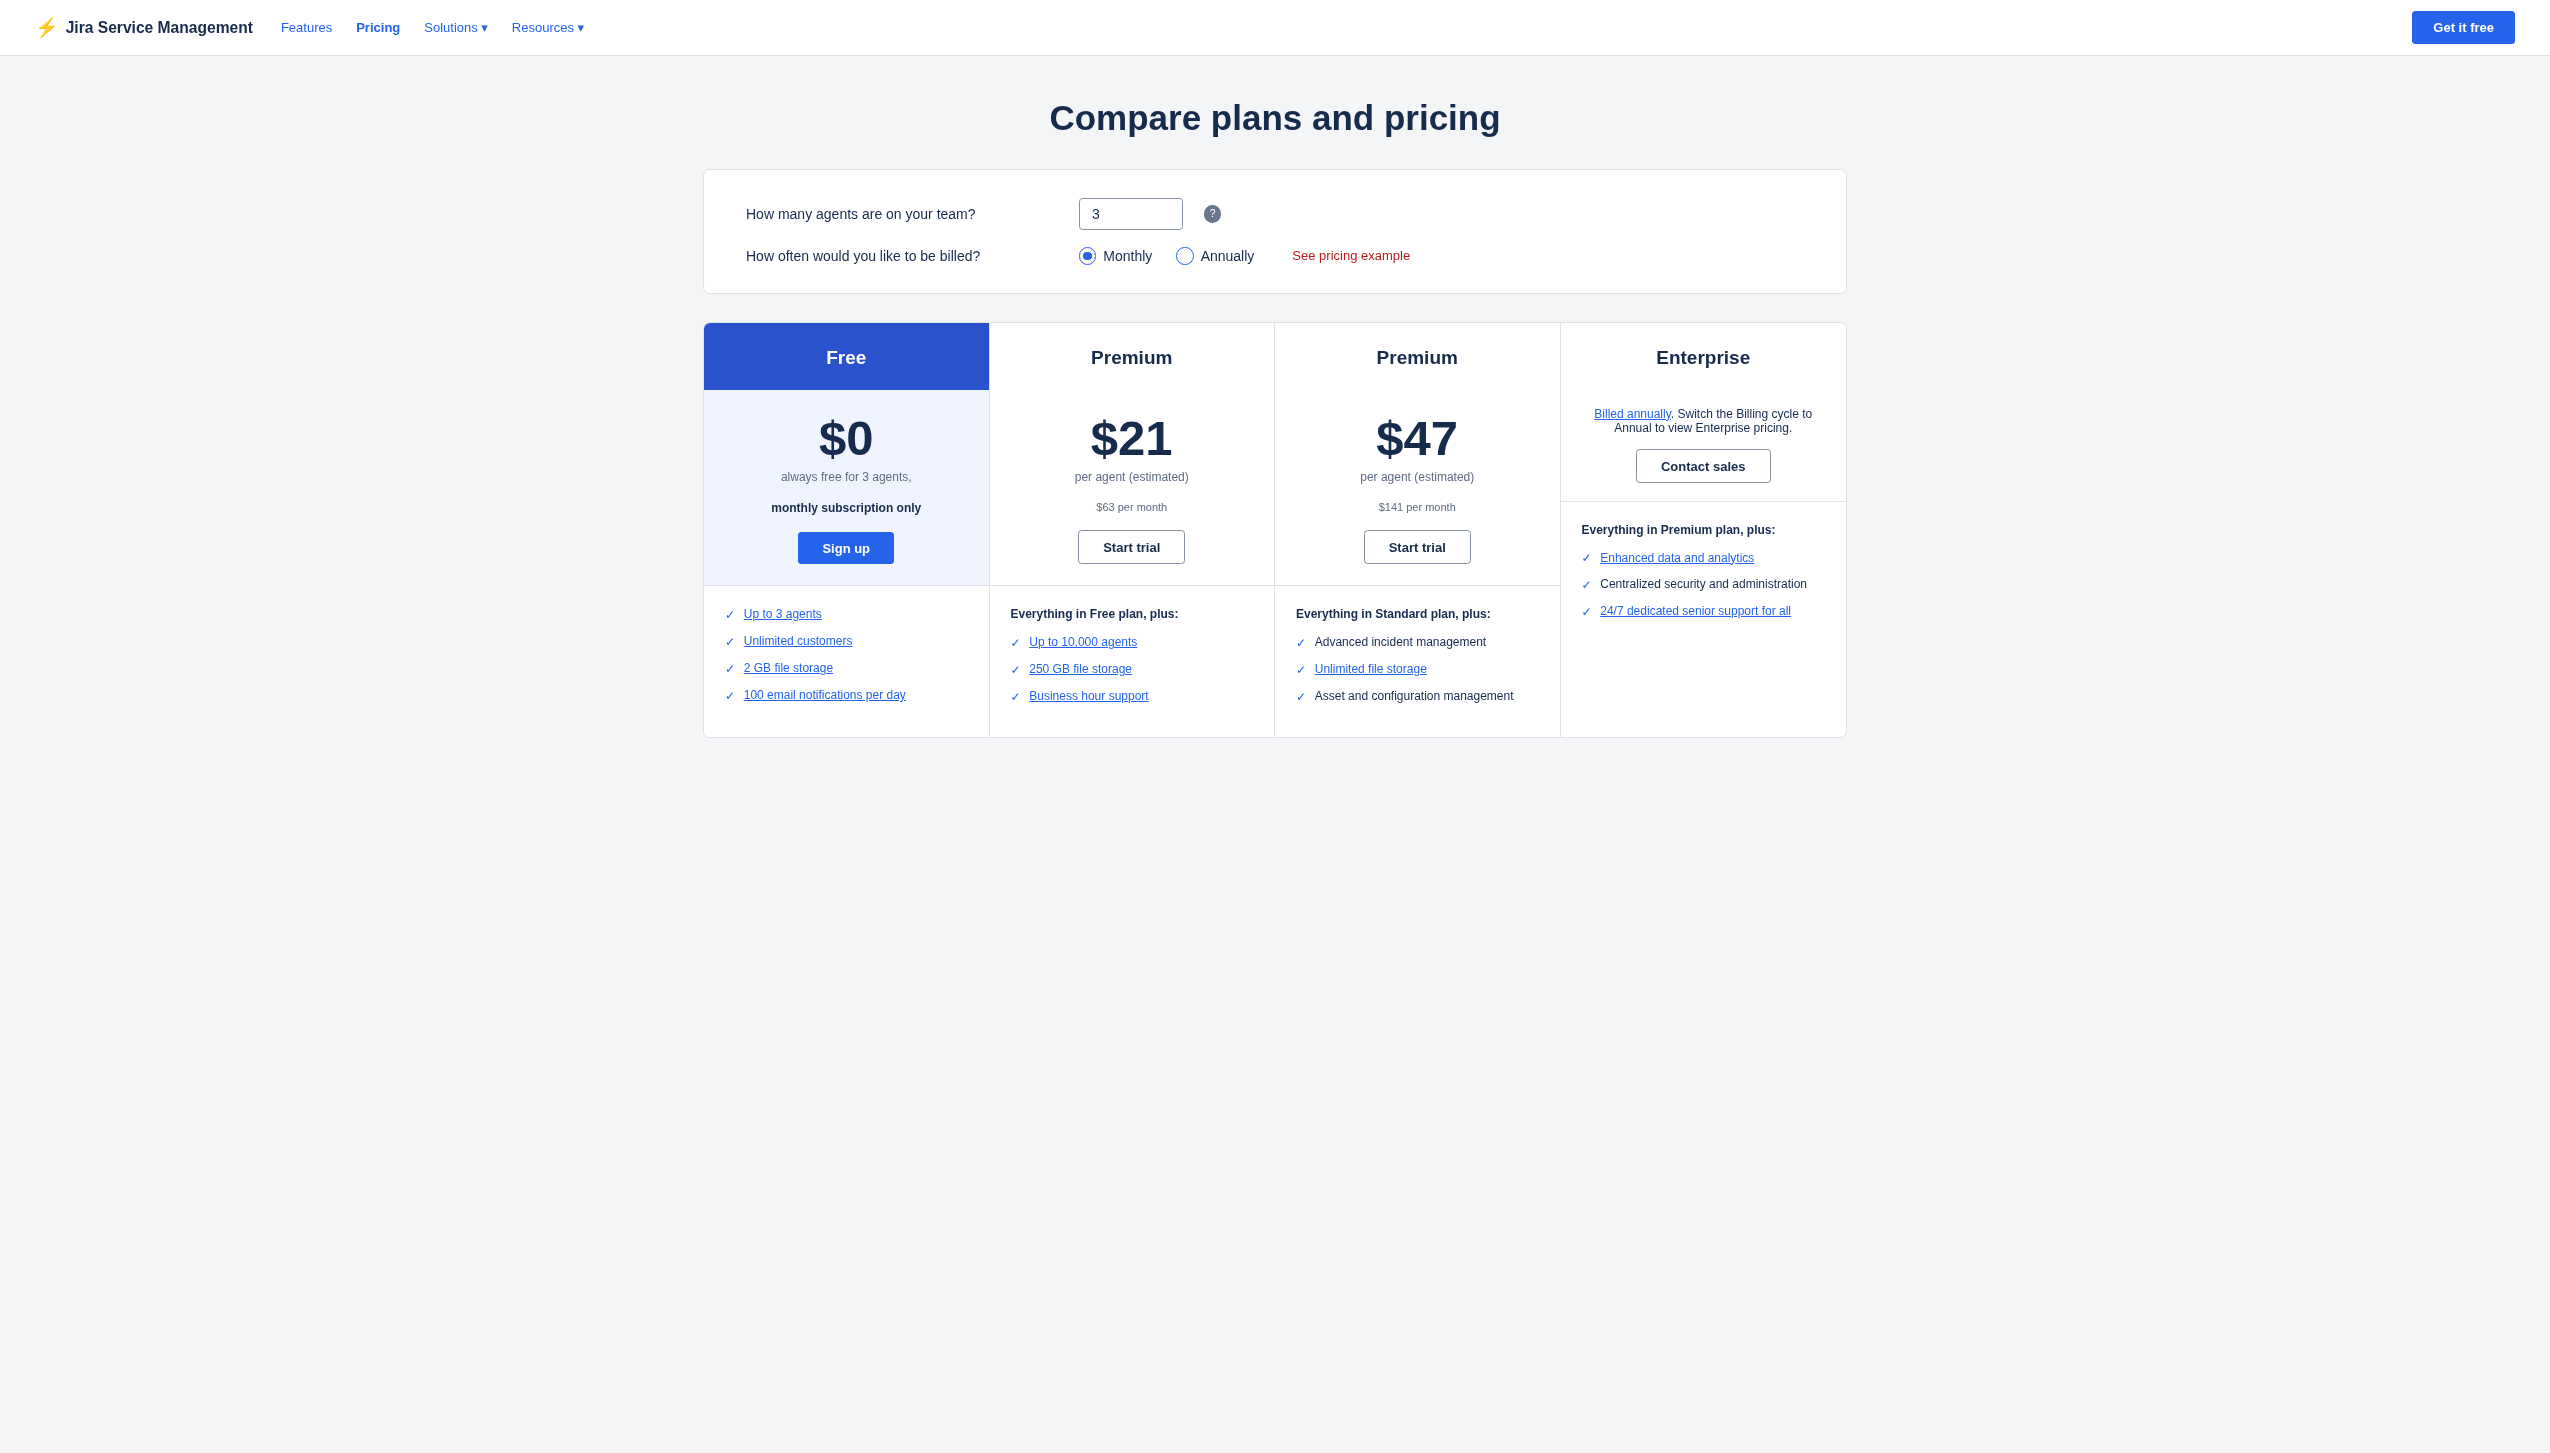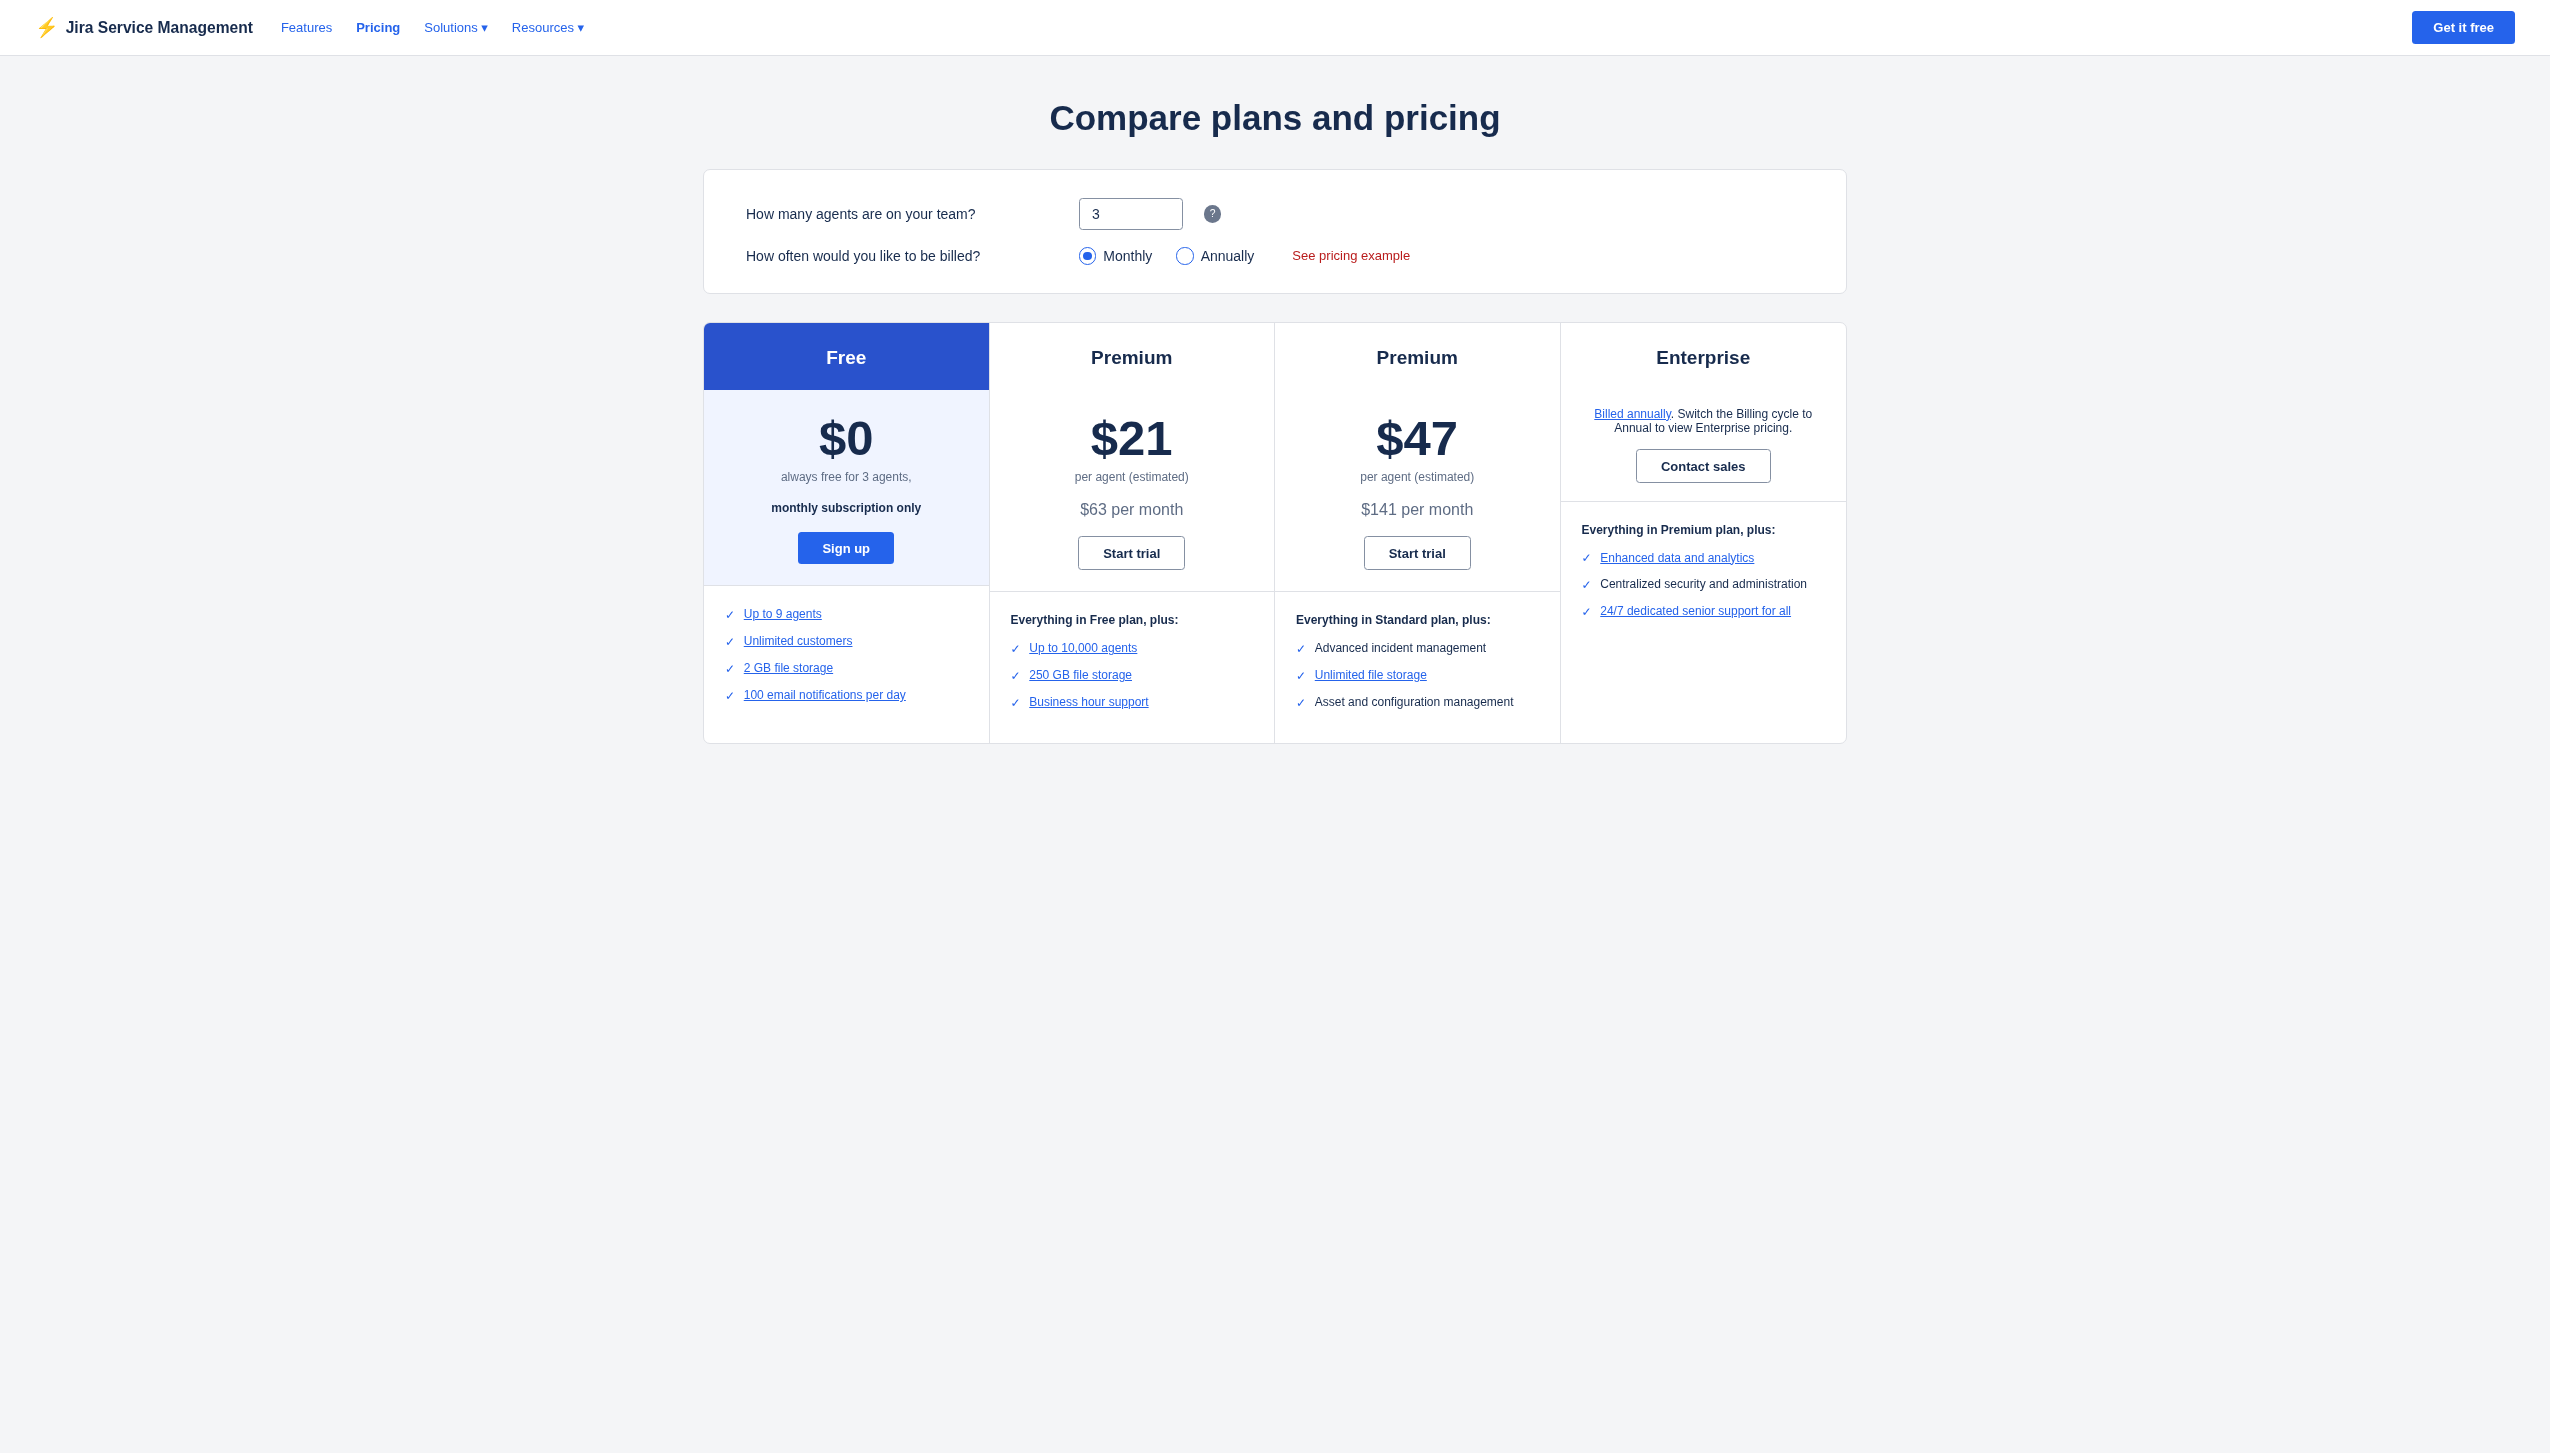--- a/index.html
+++ b/index.html
@@ -191,21 +191,21 @@
       line-height: 1;
       margin-bottom: 7px;
     }
     .price-sub {
       font-size: 12px;
       color: #5e6c84;
       margin-bottom: 17px;
     }
     .price-sub strong { color: #172b4d; font-weight: 700; }
     .price-total {
-      font-size: 16px;
+      font-size: 11px;
       color: #5e6c84;
       margin-bottom: 17.3px;
     }
 
     .plan-btn {
       display: inline-block;
       padding: 8.7px 24px;
       border-radius: 3.5px;
       font-size: 13px;
       font-weight: 600;
@@ -324,21 +324,21 @@
         <div class="price-amount">$0</div>
         <div class="price-sub">always free for 3 agents,</div>
         <div class="price-sub" style="margin-bottom:17.3px;">
           <strong>monthly subscription only</strong>
         </div>
         <button class="plan-btn primary">Sign up</button>
       </div>
       <div class="plan-features">
         <div class="feature-item">
           <span class="check-icon">✓</span>
-          <span class="feature-link">Up to 9 agents</span>
+          <span class="feature-link">Up to 3 agents</span>
         </div>
         <div class="feature-item">
           <span class="check-icon">✓</span>
           <span class="feature-link">Unlimited customers</span>
         </div>
         <div class="feature-item">
           <span class="check-icon">✓</span>
           <span class="feature-link">2 GB file storage</span>
         </div>
         <div class="feature-item">

